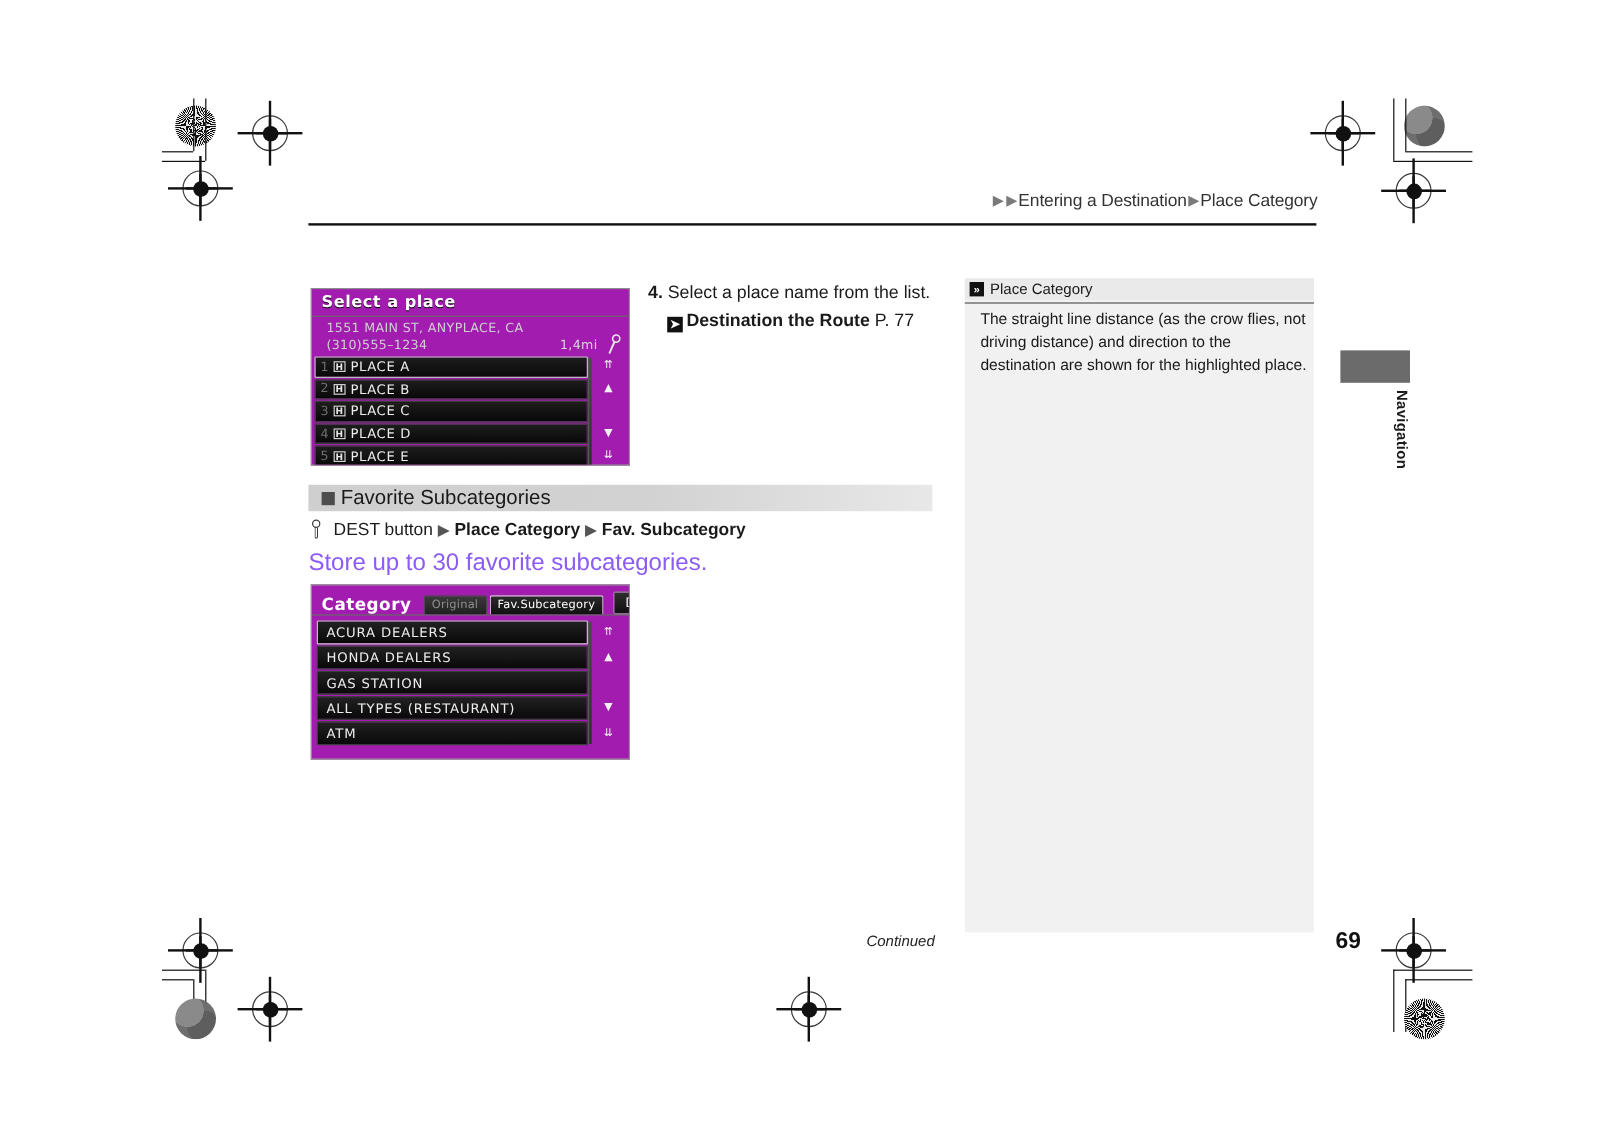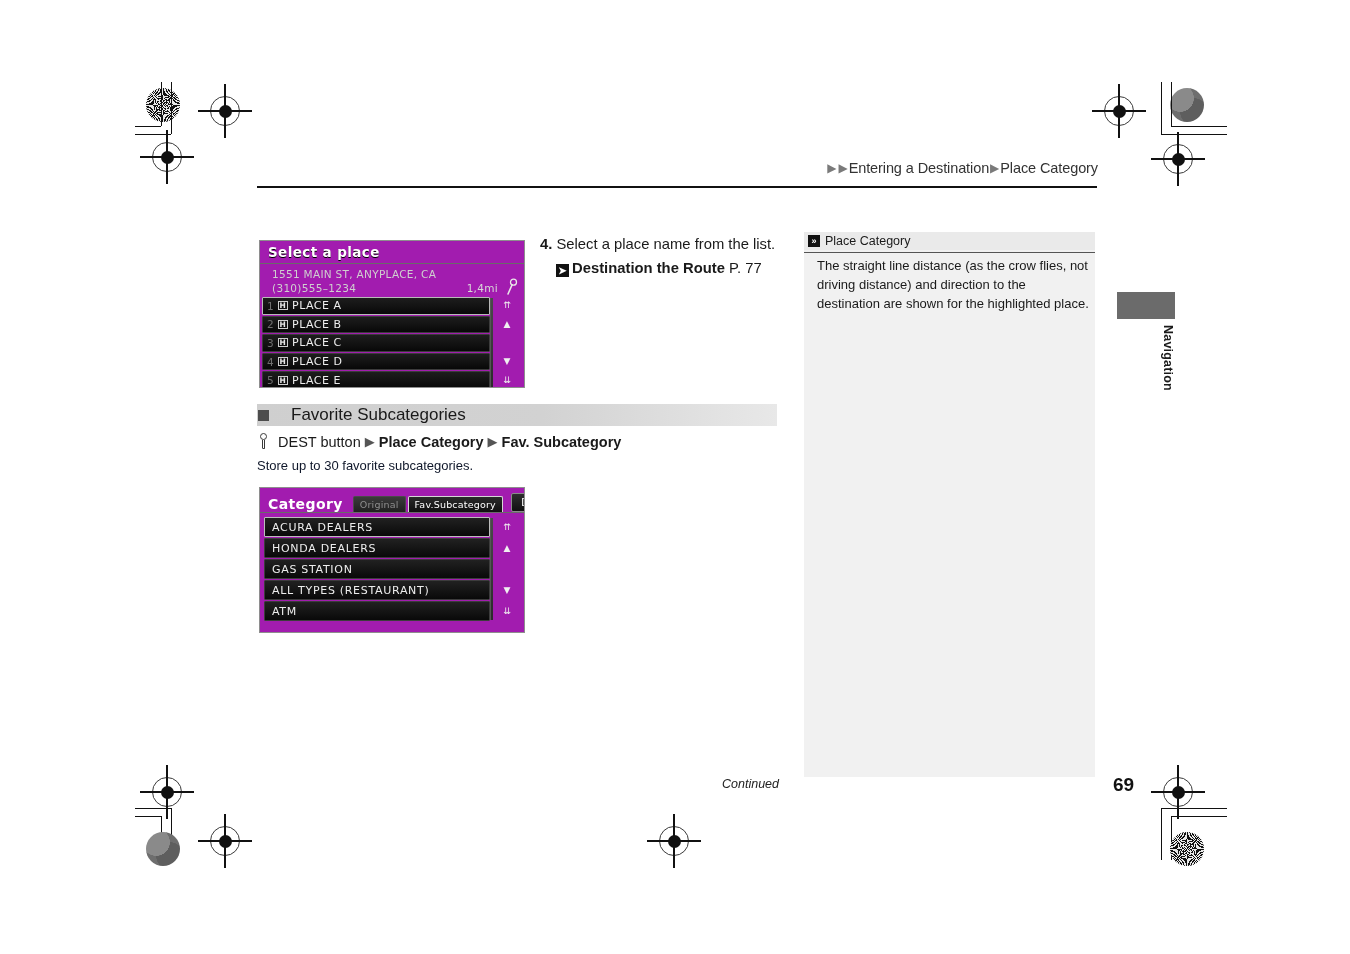--- a/index.html
+++ b/index.html
@@ -71,22 +71,22 @@
   }
   .ref-bold { font-weight:bold; }
 
   
   .sec-bar {
     position:absolute; left:257px; top:404px; width:520px; height:22px;
     background:linear-gradient(to right, #cfcfcf 0%, #d2d2d2 55%, #e8e8e8 100%);
   }
   .sec-title {
     position:absolute; left:258px; top:404px; height:22px;
-    display:flex; align-items:center; gap:22px;
-    font-size:17px; color:#1a1a1a;
+    display:flex; align-items:center; gap:5px;
+    font-size:17px; color:#1a1a1a;padding-left:10px;
   }
   .sec-sq { display:inline-block; width:11px; height:11px; background:#4d4d4d; }
 
   .navpath {
     position:absolute; left:258px; top:433px;
     font-size:14.5px; color:#1a1a1a; display:flex; align-items:center; gap:4px;
   }
   .navpath .tri { color:#555; font-size:13px; }
   .navpath .b { font-weight:bold; }
   .dest-icon {
@@ -96,21 +96,21 @@
     position:absolute; left:2px; top:0; width:7px; height:7px;
     border:1.4px solid #3a3a3a; border-radius:50%;
   }
   .dest-icon .stem {
     position:absolute; left:4.2px; top:7px; width:3px; height:9px;
     border:1.4px solid #3a3a3a; border-top:none; border-radius:0 0 2px 2px;
   }
 
   .store-note {
     position:absolute; left:257px; top:458px;
-    font-size:13px; color:#0f172a;
+    font-size:20px; color:#8b5cf6;
   }
 
   
   .screen {
     position:absolute; background:#a21caf;
     border:1px solid #8e8e8e;
     font-family:"DejaVu Sans", sans-serif;
     overflow:hidden;
   }
   #screen1 { left:259px; top:240px; width:266px; height:148px; }

